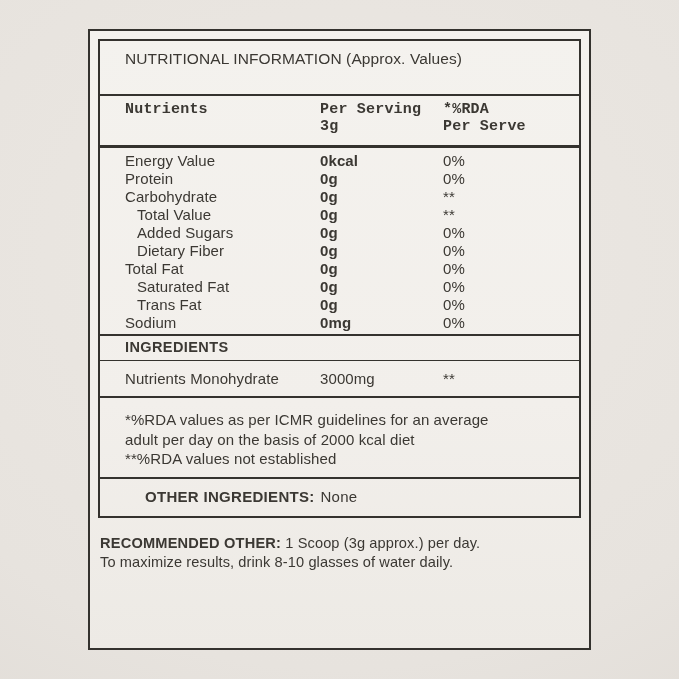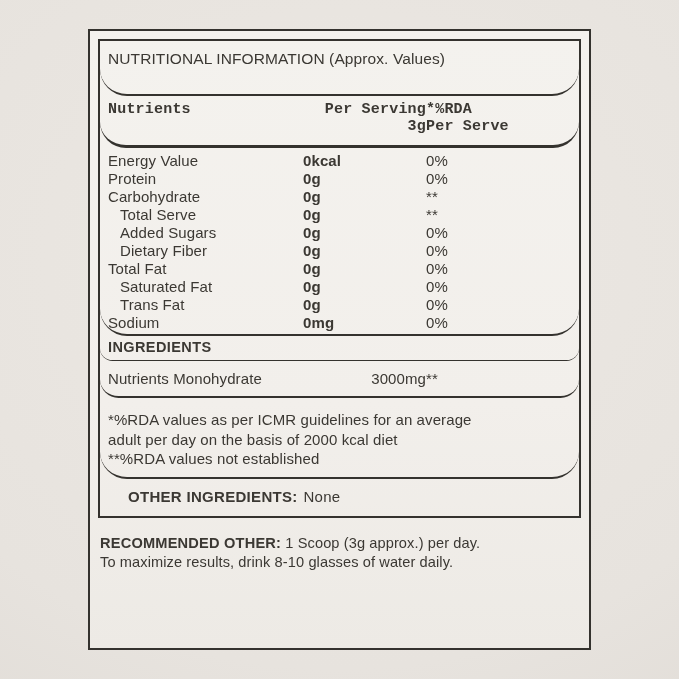--- a/index.html
+++ b/index.html
@@ -27,21 +27,21 @@
     left: 88px; top: 29px;
     width: 503px; height: 621px;
     border: 2px solid var(--border);
     background: linear-gradient(180deg, #f4f2ee 0%, var(--label-bg) 60%, #edeae5 100%);
   }
   .inner-box {
     margin: 8px 8px 0 8px;
     border: 2px solid var(--border);
     background: transparent;
   }
-  .sec { padding-left: 8px; padding-right: 10px; border-radius: 27px; }
+  .sec { padding-left: 25px; padding-right: 10px; }
 
   .title-block {
     height: 55px;
     padding-top: 8px;
     border-bottom: 2px solid var(--border);
     font-size: 15.5px;
     line-height: 19.5px;
     letter-spacing: 0.1px;
   }
   .col-header {
@@ -49,21 +49,21 @@
     padding-top: 5px;
     border-bottom: 3px solid var(--border);
     display: flex;
     font-size: 15px;
     font-weight: 700;
     line-height: 17px;
     letter-spacing: 0.2px;
     font-family: Liberation Mono, monospace;
   }
   .c1 { width: 195px; flex: 0 0 auto; }
-  .c2 { width: 123px; flex: 0 0 auto; text-align: right; }
+  .c2 { width: 123px; flex: 0 0 auto; }
   .c3 { flex: 1 1 auto; }
 
   .rows {
     height: 188px;
     padding-top: 4px;
     border-bottom: 2px solid var(--border);
     font-size: 15px;
     line-height: 18px;
     letter-spacing: 0.1px;
   }
@@ -149,21 +149,21 @@
           <span class="name">Protein</span>
           <span class="value">0g</span>
           <span class="rda">0%</span>
         </div>
         <div class="row">
           <span class="name">Carbohydrate</span>
           <span class="value">0g</span>
           <span class="rda">**</span>
         </div>
         <div class="row indent">
-          <span class="name">Total Serve</span>
+          <span class="name">Total Value</span>
           <span class="value">0g</span>
           <span class="rda">**</span>
         </div>
         <div class="row indent">
           <span class="name">Added Sugars</span>
           <span class="value">0g</span>
           <span class="rda">0%</span>
         </div>
         <div class="row indent">
           <span class="name">Dietary Fiber</span>

